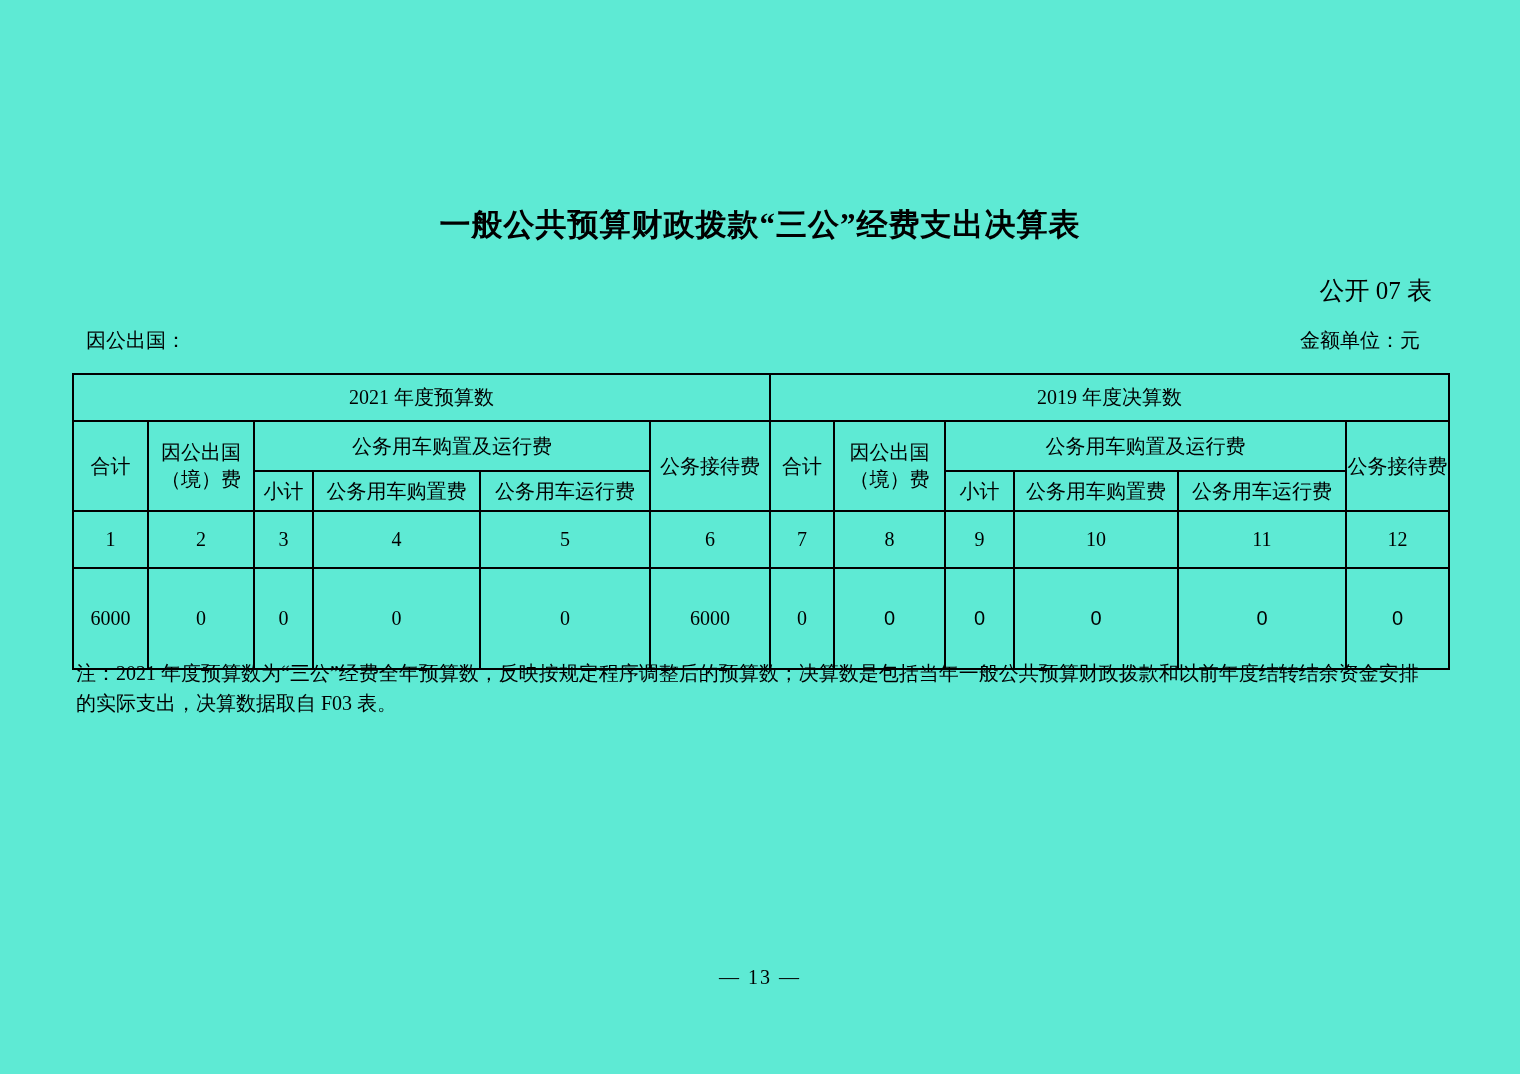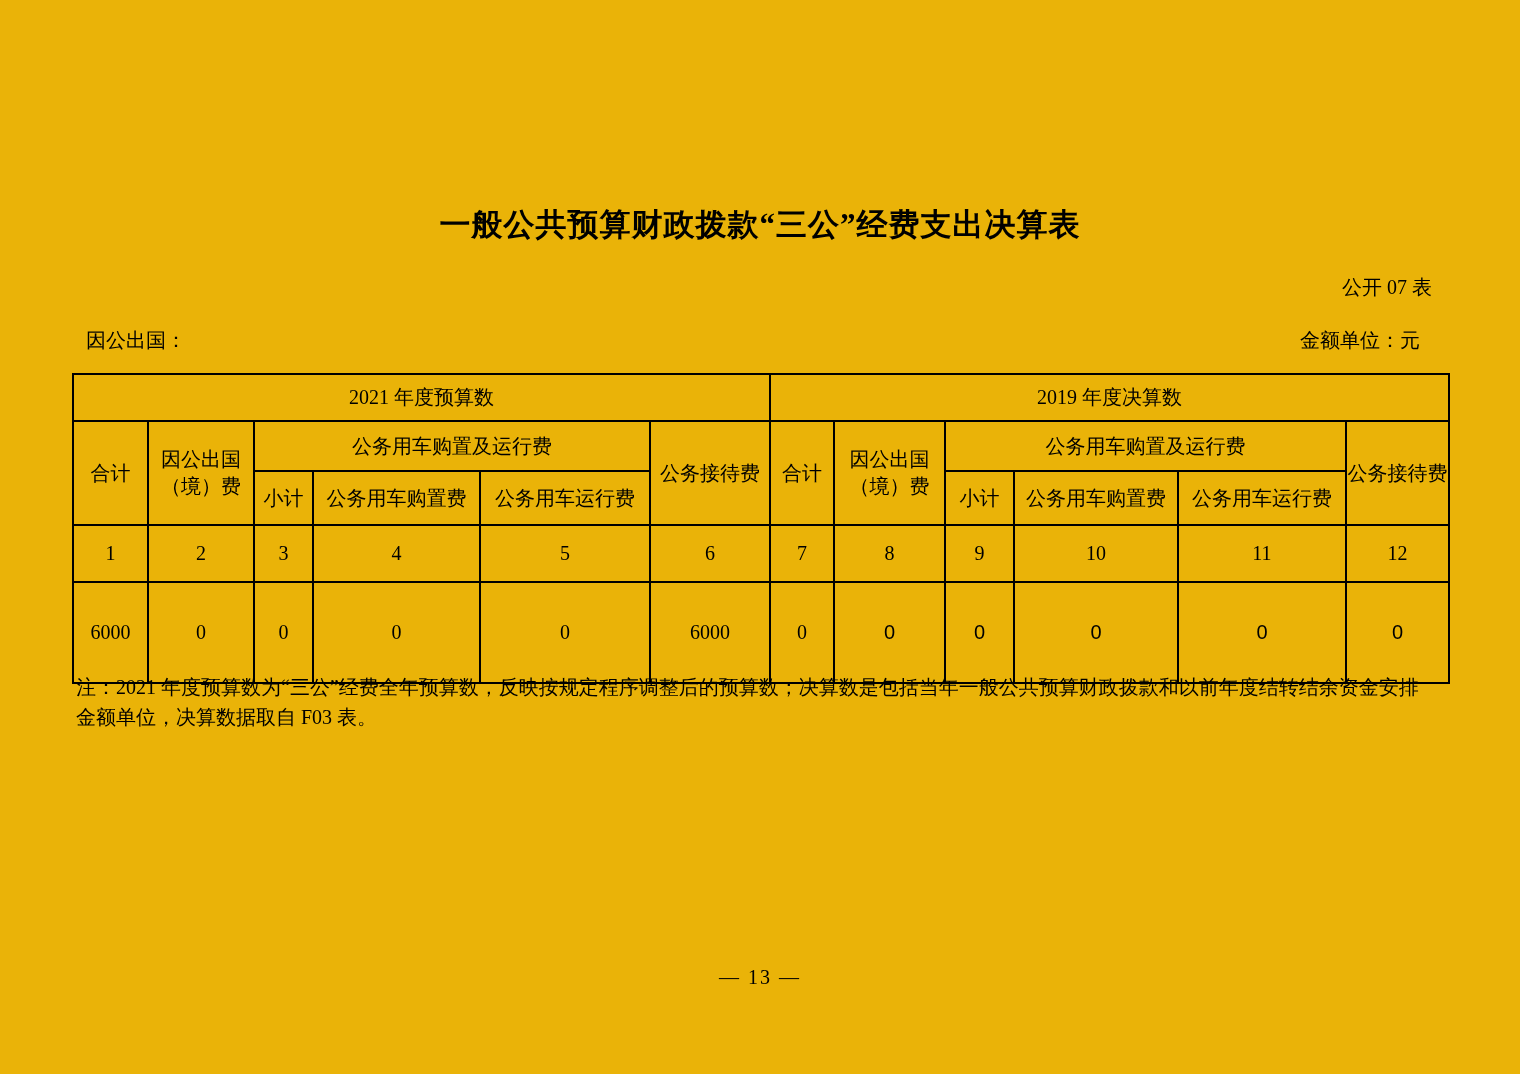--- a/index.html
+++ b/index.html
@@ -6,36 +6,36 @@
   html, body { margin: 0; padding: 0; }
   body {
     width: 1520px; height: 1074px;
     background: #ffffff;
     color: #000000;
     font-family: "Liberation Serif", "DejaVu Serif", serif;
   }
   .page {
     position: relative;
     width: 1520px; height: 1074px;
-    background: #eab308;
+    background: #5eead4;
     overflow: hidden;
   }
   .doc-title {
     position: absolute;
     top: 204px; left: 0;
     width: 100%;
     text-align: center;
     font-size: 31px;
     font-weight: bold;
     letter-spacing: 1px;
   }
   .table-code {
     position: absolute;
     top: 274px; right: 88px;
-    font-size: 20px;
+    font-size: 25px;
   }
   .dept-label {
     position: absolute;
     top: 327px; left: 86px;
     font-size: 20px;
   }
   .unit-label {
     position: absolute;
     top: 327px; right: 100px;
     font-size: 20px;
@@ -50,32 +50,32 @@
   table.expense td {
     border: 2px solid #000000;
     text-align: center;
     vertical-align: middle;
     font-size: 20px;
     padding: 0;
     overflow: hidden;
   }
   tr.row-group td   { height: 47px; }
   tr.row-head1 td   { height: 50px; }
-  tr.row-head2 td   { height: 54px; }
+  tr.row-head2 td   { height: 40px; }
   tr.row-nums td    { height: 57px; }
   tr.row-data td    { height: 101px; }
   td.left-pad-sm { text-align: left; padding-left: 26px; }
   td.left-pad    { text-align: left; padding-left: 33px; }
   td.sans-num {
     font-family: "Liberation Sans", "DejaVu Sans", sans-serif;
     font-size: 19px;
   }
   .note {
     position: absolute;
-    top: 672px; left: 76px;
+    top: 658px; left: 76px;
     width: 1376px;
     font-size: 20px;
     line-height: 30px;
   }
   .note-line { display: block; }
   .page-footer {
     position: absolute;
     top: 966px; left: 0;
     width: 100%;
     text-align: center;
@@ -161,18 +161,18 @@
         <td class="sans-num">0</td>
         <td class="sans-num">0</td>
         <td class="sans-num">0</td>
         <td class="sans-num">0</td>
       </tr>
     </tbody>
   </table>
 
   <div class="note">
     <span class="note-line">注：2021 年度预算数为“三公”经费全年预算数，反映按规定程序调整后的预算数；决算数是包括当年一般公共预算财政拨款和以前年度结转结余资金安排</span>
-    <span class="note-line">金额单位，决算数据取自 F03 表。</span>
+    <span class="note-line">的实际支出，决算数据取自 F03 表。</span>
   </div>
 
   <div class="page-footer">— 13 —</div>
 
 </div>
 
 </body></html>

